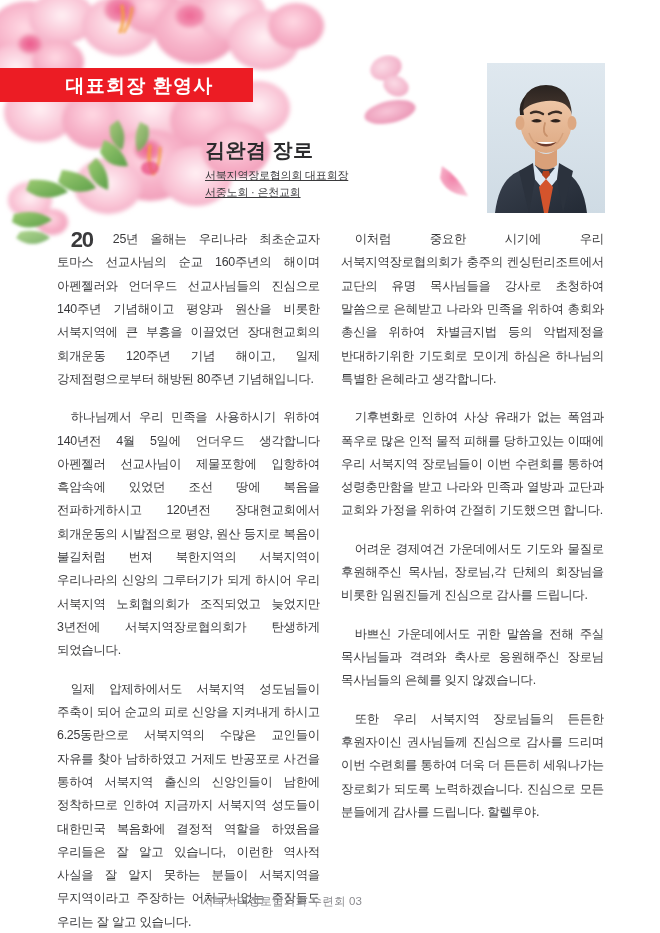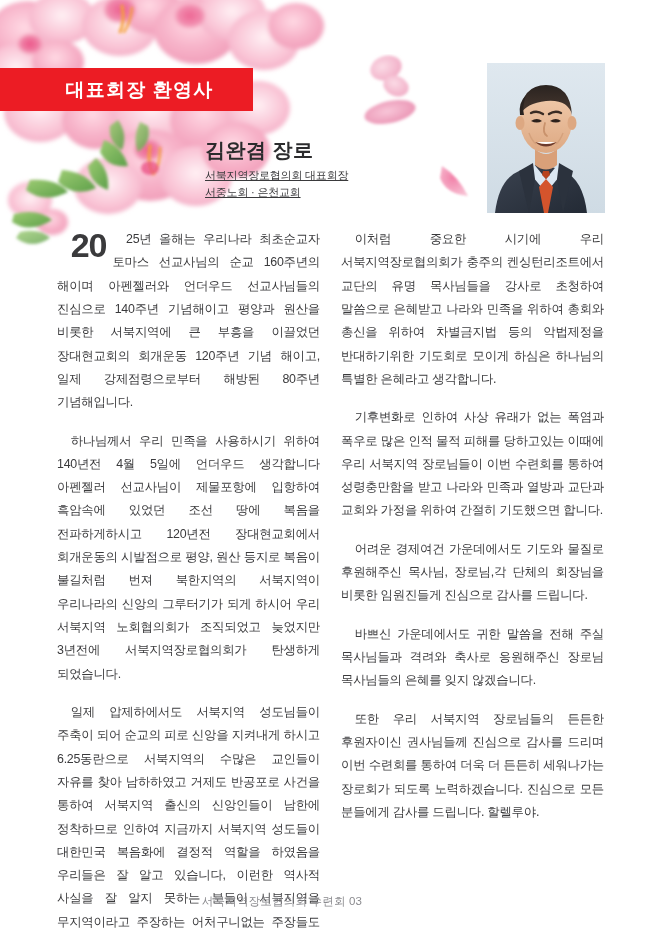--- a/index.html
+++ b/index.html
@@ -12,21 +12,21 @@
     position:relative;
   }
   .page{position:relative;width:660px;height:933px;overflow:hidden;background:#fff;}
 
   
   .flora{position:absolute;left:0;top:0;width:340px;height:250px;pointer-events:none;}
   .petal-float{position:absolute;pointer-events:none;}
 
   
   .banner{
-    position:absolute;left:0;top:68px;width:253px;height:43px;
+    position:absolute;left:0;top:68px;width:253px;height:34px;
     background:#ec1c24;
     display:flex;align-items:center;justify-content:center;
     z-index:6;
   }
   .banner-text{
     color:#ffffff;
     font-size:19px;
     font-weight:bold;
     letter-spacing:1.2px;
     line-height:1;
@@ -74,21 +74,21 @@
     text-indent:1.1em;
     letter-spacing:-0.25px;
     word-break:keep-all;
   }
   p.para:last-child{margin-bottom:0;}
 
   
   .dropcap-para{position:relative;text-indent:0;}
   .dropcap{
     float:left;
-    font-size:34px;
+    font-size:22px;
     font-weight:bold;
     line-height:0.92;
     color:#3a3a3c;
     margin:2px 6px 0 0;
     letter-spacing:-1px;
   }
   .dropcap-para .after-cap{ }
 
   
   .footer{

